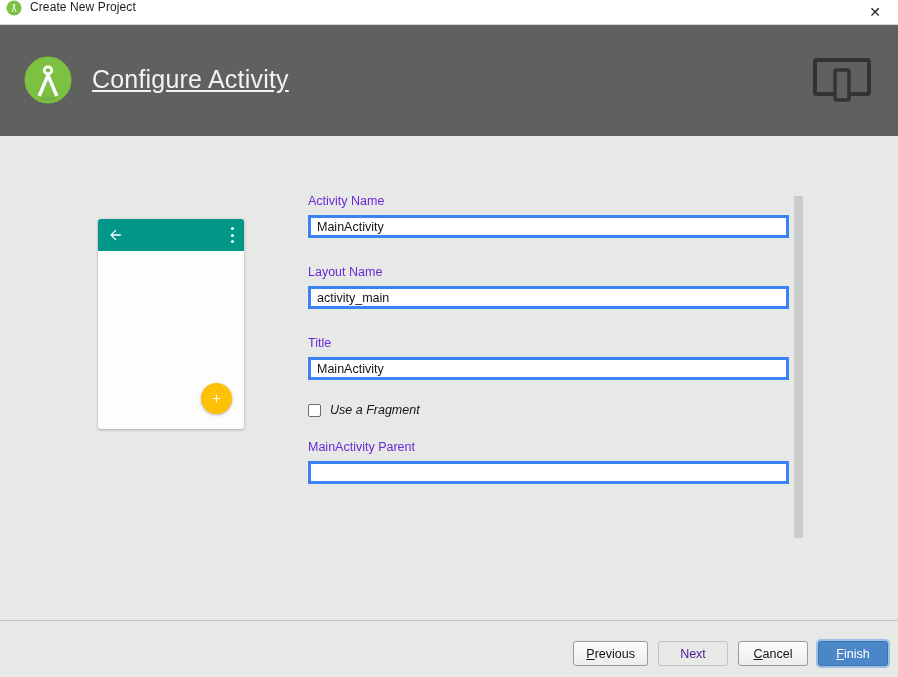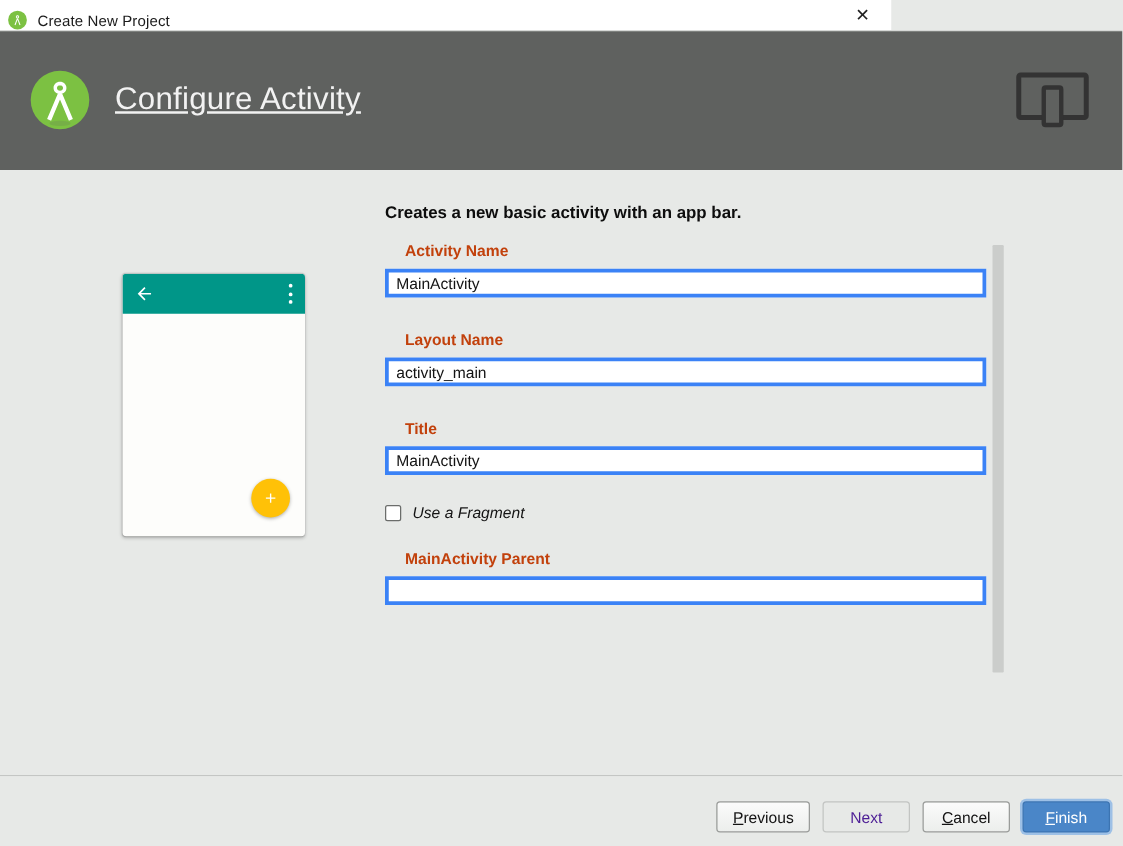--- a/index.html
+++ b/index.html
@@ -20,25 +20,25 @@
     width: 898px;
     height: 677px;
     background: #e7e9e7;
     box-sizing: border-box;
   }
 
   
   .titlebar {
     position: absolute;
     left: 0; top: 0;
-    width: 713px;
+    width: 898px;
     height: 24px;
     background: #ffffff;
     display: flex;
-    align-items: flex-end;
+    align-items: flex-start;
     box-sizing: border-box;
   }
   .titlebar-icon {
     width: 16px;
     height: 16px;
     margin-left: 6px;
     flex: 0 0 auto;
     display: block;
   }
   .titlebar-text {
@@ -187,23 +187,23 @@
   .form-panel {
     position: absolute;
     left: 308px;
     top: 58px;
     width: 482px;
     height: 404px;
     overflow: hidden;
   }
   .field-label {
     font-size: 12.5px;
-    font-weight: bold;
-    color: #c2410c;
-    margin: 0 0 7px 16px;
+    font-weight: normal;
+    color: #6d28d9;
+    margin: 0 0 7px 0;
     white-space: nowrap;
   }
   .text-input {
     display: block;
     width: 481px;
     height: 23px;
     box-sizing: border-box;
     background: #ffffff;
     border: 3px solid #3b82f6;
     font-family: "Liberation Sans", sans-serif;
@@ -339,21 +339,20 @@
     </svg>
     <div class="header-title">Configure Activity</div>
     <svg class="header-device-icon" viewBox="0 0 64 64">
       <rect x="5" y="12" width="54" height="34" rx="1.5" fill="none" stroke="#333333" stroke-width="4"></rect>
       <rect x="25" y="22" width="14" height="30" rx="1.5" fill="#5f615f" stroke="#333333" stroke-width="3.5"></rect>
     </svg>
   </div>
 
   <div class="body-area">
 
-    <div class="intro-text">Creates a new basic activity with an app bar.</div>
 
     <div class="preview-wrap">
       <div class="preview-phone">
         <div class="preview-appbar">
           <svg class="preview-back" viewBox="0 0 24 24">
             <path d="M20 11H7.8l5.6-5.6L12 4l-8 8 8 8 1.4-1.4L7.8 13H20z" fill="#ffffff"></path>
           </svg>
           <div class="preview-overflow">
             <i></i>
               <i></i>

